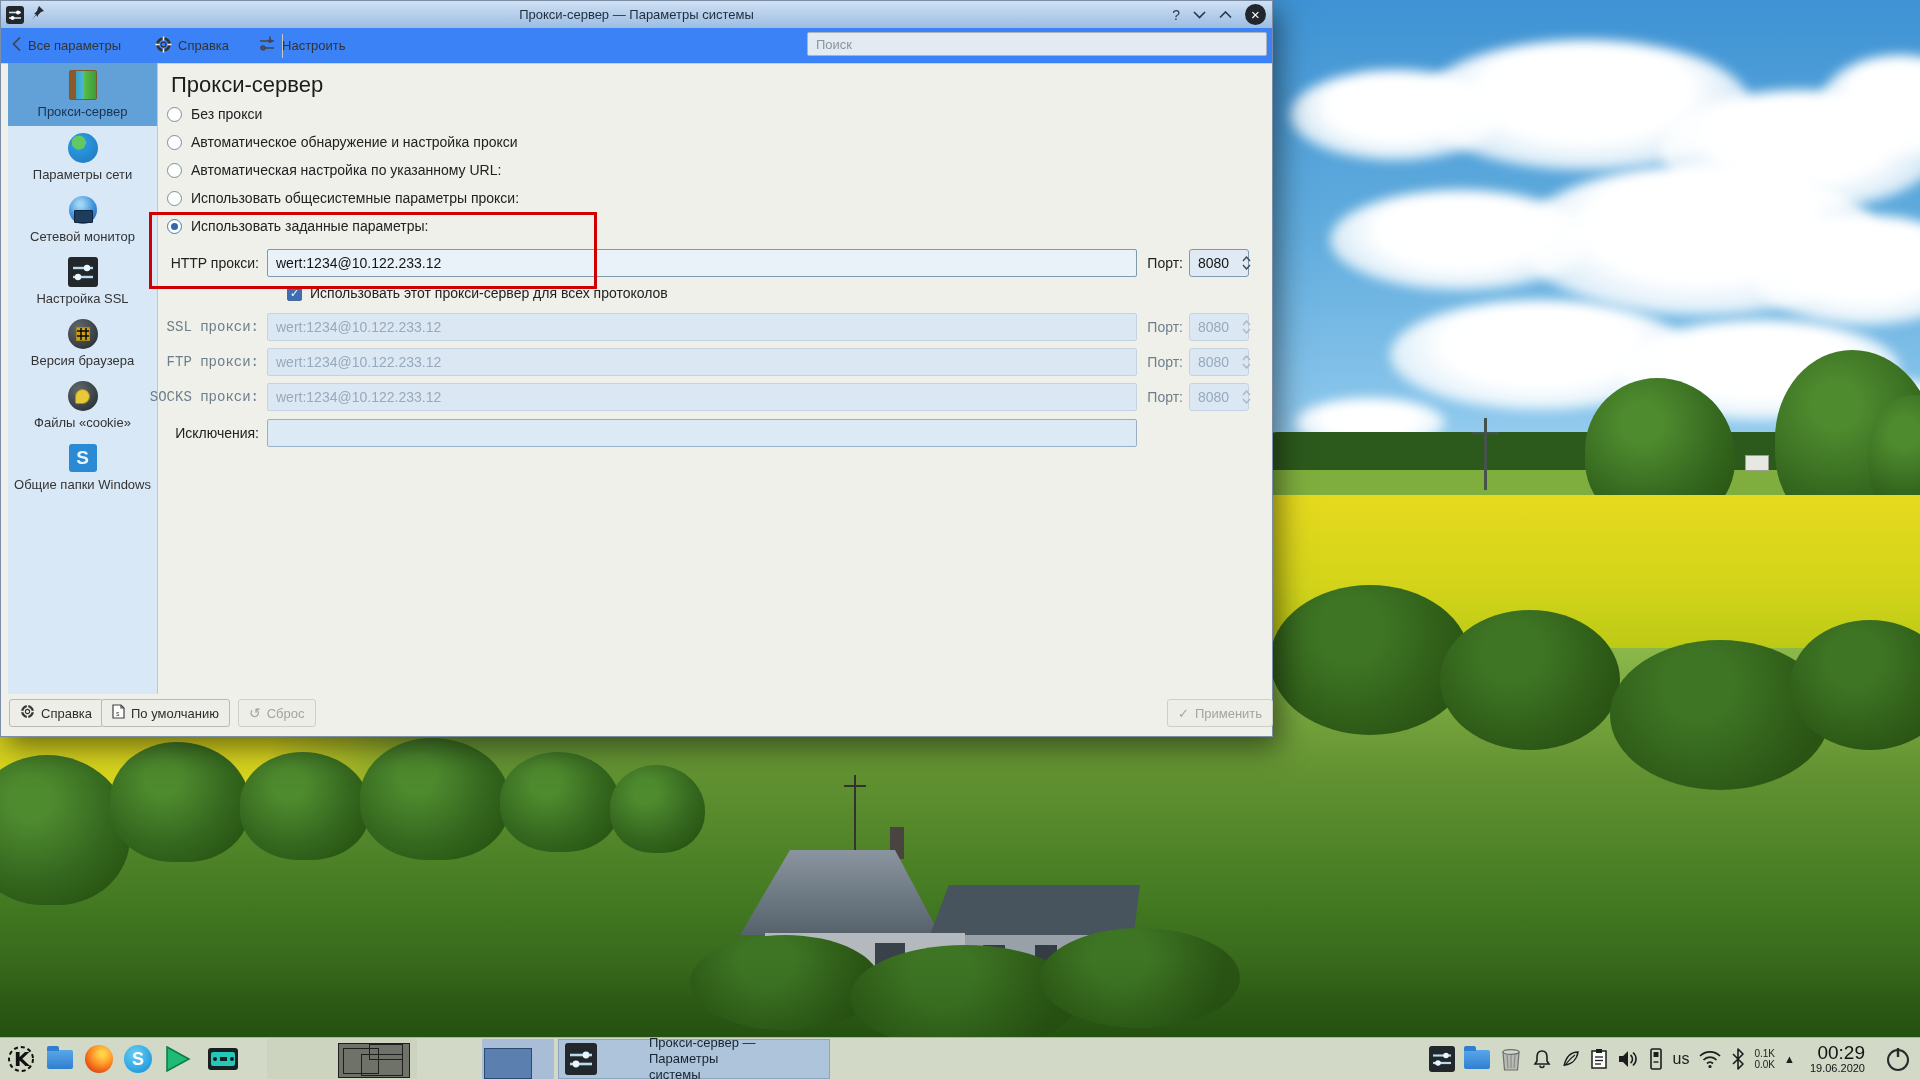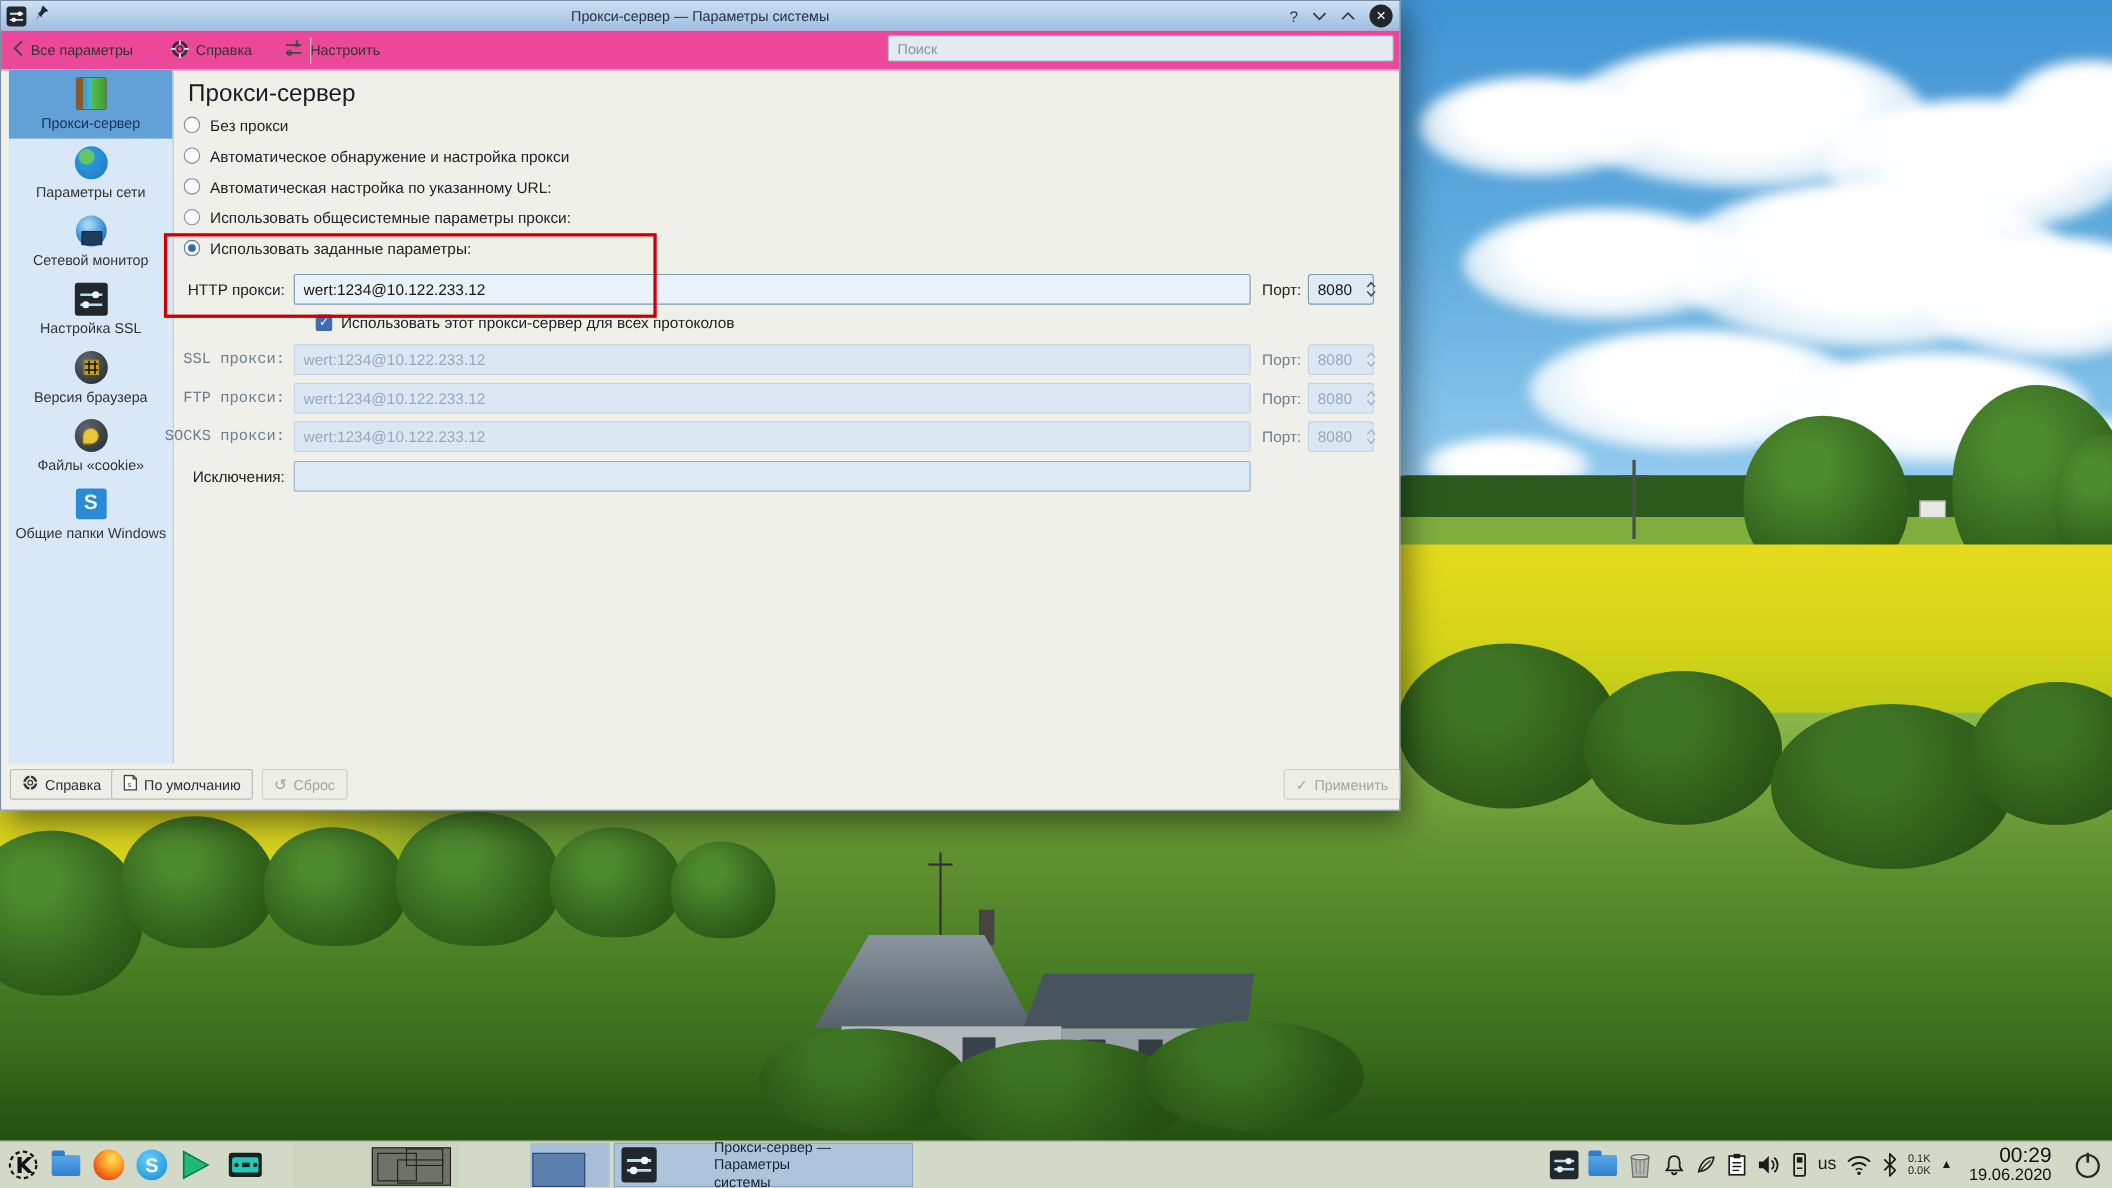--- a/index.html
+++ b/index.html
@@ -18,35 +18,35 @@
     background:linear-gradient(180deg,#cfe0f4 0%,#b3cdea 55%,#9cbde2 100%);
     border-bottom:1px solid #86a4c8;display:flex;align-items:center;}
   .tb-title{position:absolute;left:0;right:0;text-align:center;font-size:13px;color:#1f2d3d;}
   .tb-left{display:flex;align-items:center;gap:7px;padding-left:5px;z-index:2;}
   .tb-right{position:absolute;right:6px;top:0;height:27px;display:flex;align-items:center;gap:13px;z-index:2;}
   .tb-btn{font-size:14px;color:#2a3a4e;line-height:1;cursor:default;display:flex;align-items:center;}
   .close-circle{width:21px;height:21px;border-radius:50%;background:#20262b;color:#fff;display:flex;align-items:center;justify-content:center;font-size:15px;line-height:1;}
   .icon-sliders{display:inline-block;border-radius:3px;background:#22272b;position:relative;}
   .icon-sliders svg{display:block;}
 
-  .toolbar{position:absolute;left:0;top:27px;right:0;height:35px;background:#ec4899;border-bottom:1px solid #d0d1c9;display:flex;align-items:center;}
+  .toolbar{position:absolute;left:0;top:27px;right:0;height:35px;background:#3b82f6;border-bottom:1px solid #d0d1c9;display:flex;align-items:center;}
   .tool-btn{display:flex;align-items:center;gap:6px;font-size:13px;color:#333;padding:0 10px;height:100%;}
   .tool-sep{width:1px;height:24px;background:#c6c7bf;margin:0 2px;}
   .search{position:absolute;right:5px;top:4px;width:460px;height:24px;background:#e3eaf1;border:1px solid #aab4bd;border-radius:2px;font-size:13px;color:#333;padding:0 8px;box-sizing:border-box;font-family:"Liberation Sans",sans-serif;}
   .search::placeholder{color:#8b959f;}
 
   .sidebar{position:absolute;left:7px;top:62px;width:149px;bottom:42px;background:#d9e8f7;overflow:hidden;}
   .v-sep{position:absolute;left:156px;top:62px;bottom:42px;width:1px;background:#bcc8d4;}
   .side-item{width:100%;padding:6px 2px 5px;text-align:center;font-size:13px;color:#333;box-sizing:border-box;}
   .side-item .s-icon{width:32px;height:32px;margin:0 auto 3px;display:flex;align-items:center;justify-content:center;}
   .side-item.selected{background:#62a0d8;color:#173251;}
   .s-circle{width:30px;height:30px;border-radius:50%;background:radial-gradient(circle at 35% 30%,#5a6268 10%,#3a4246 60%,#23292d 95%);display:flex;align-items:center;justify-content:center;}
 
   .content-title{position:absolute;left:170px;top:71px;font-size:22px;color:#1c1c1c;}
-  .radio-row{position:absolute;left:166px;display:flex;align-items:flex-start;gap:9px;font-size:14px;color:#222;}
+  .radio-row{position:absolute;left:166px;display:flex;align-items:flex-end;gap:9px;font-size:14px;color:#222;}
   .radio{width:15px;height:15px;border-radius:50%;border:1px solid #7e8d9b;background:#fdfefe;box-sizing:border-box;position:relative;}
   .radio.checked{border-color:#4a7ab0;}
   .radio.checked i{position:absolute;left:3px;top:3px;width:7px;height:7px;border-radius:50%;background:#3566a8;}
   .f-label{position:absolute;width:110px;text-align:right;font-size:14px;color:#222;}
   .f-label.dis{color:#6f7e8c;font-family:Liberation Mono, monospace;}
   .pfield{position:absolute;left:266px;width:870px;height:28px;box-sizing:border-box;border:1px solid #c3d3e2;background:#dbe8f4;border-radius:2px;font-size:14px;color:#97a9bb;padding:0 8px;font-family:"Liberation Sans",sans-serif;}
   .pfield.en{background:#e9f1f9;border-color:#8099ad;color:#141414;}
   .port-label{position:absolute;left:1140px;width:42px;text-align:right;font-size:14px;color:#222;}
   .port-label.dis{color:#6f7e8c;}
   .spin{position:absolute;left:1188px;width:60px;height:28px;box-sizing:border-box;border:1px solid #c3d3e2;background:#dbe8f4;border-radius:3px;display:flex;}
@@ -75,21 +75,21 @@
   .pager2{position:absolute;left:482px;top:1px;width:72px;height:40px;background:#a9bdd6;}
   .pager2 i{position:absolute;left:2px;top:9px;width:46px;height:29px;background:#5b7fae;border:1px solid #2a4a72;display:block;}
   .taskbtn{position:absolute;left:558px;top:1px;width:272px;height:40px;background:#aec4da;border:1px solid #8aa6c0;box-sizing:border-box;display:flex;align-items:center;gap:8px;padding:0 6px;}
   .taskbtn .t-text{font-size:13px;color:#16242f;line-height:1.25;margin-left:44px;}
   .tray{position:absolute;right:0;top:0;height:42px;display:flex;align-items:center;gap:9px;padding-right:8px;}
   .tray svg{display:block;}
   .kbd{font-size:16px;color:#1d1d1d;}
   .net{font-size:10px;color:#1d1d1d;line-height:1.1;text-align:left;}
   .clock{text-align:right;color:#121212;line-height:1.05;margin-left:6px;}
   .clock .t{font-size:19px;}
-  .clock .d{font-size:15px;}
+  .clock .d{font-size:11px;}
 </style>
 </head>
 <body>
 
 <div class="desktop">
 
   <div class="cloud" style="left:1290px;top:70px;width:210px;height:90px;"></div>
   <div class="cloud" style="left:1420px;top:40px;width:330px;height:130px;"></div>
   <div class="cloud" style="left:1660px;top:90px;width:280px;height:120px;"></div>
   <div class="cloud" style="left:1820px;top:55px;width:160px;height:100px;"></div>

